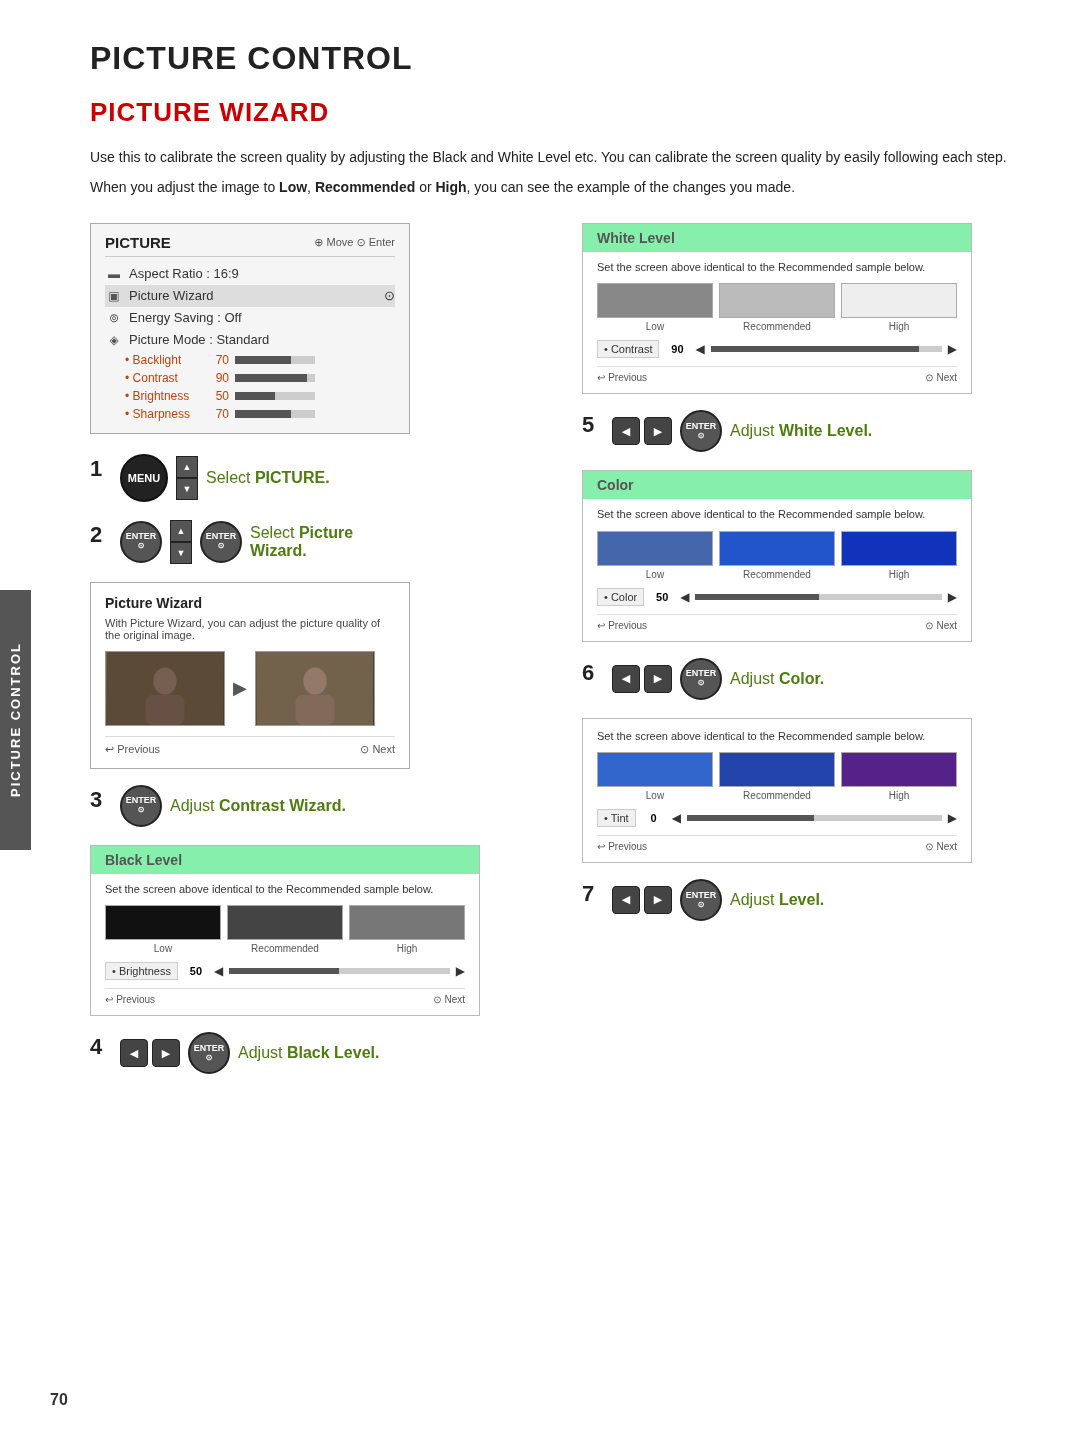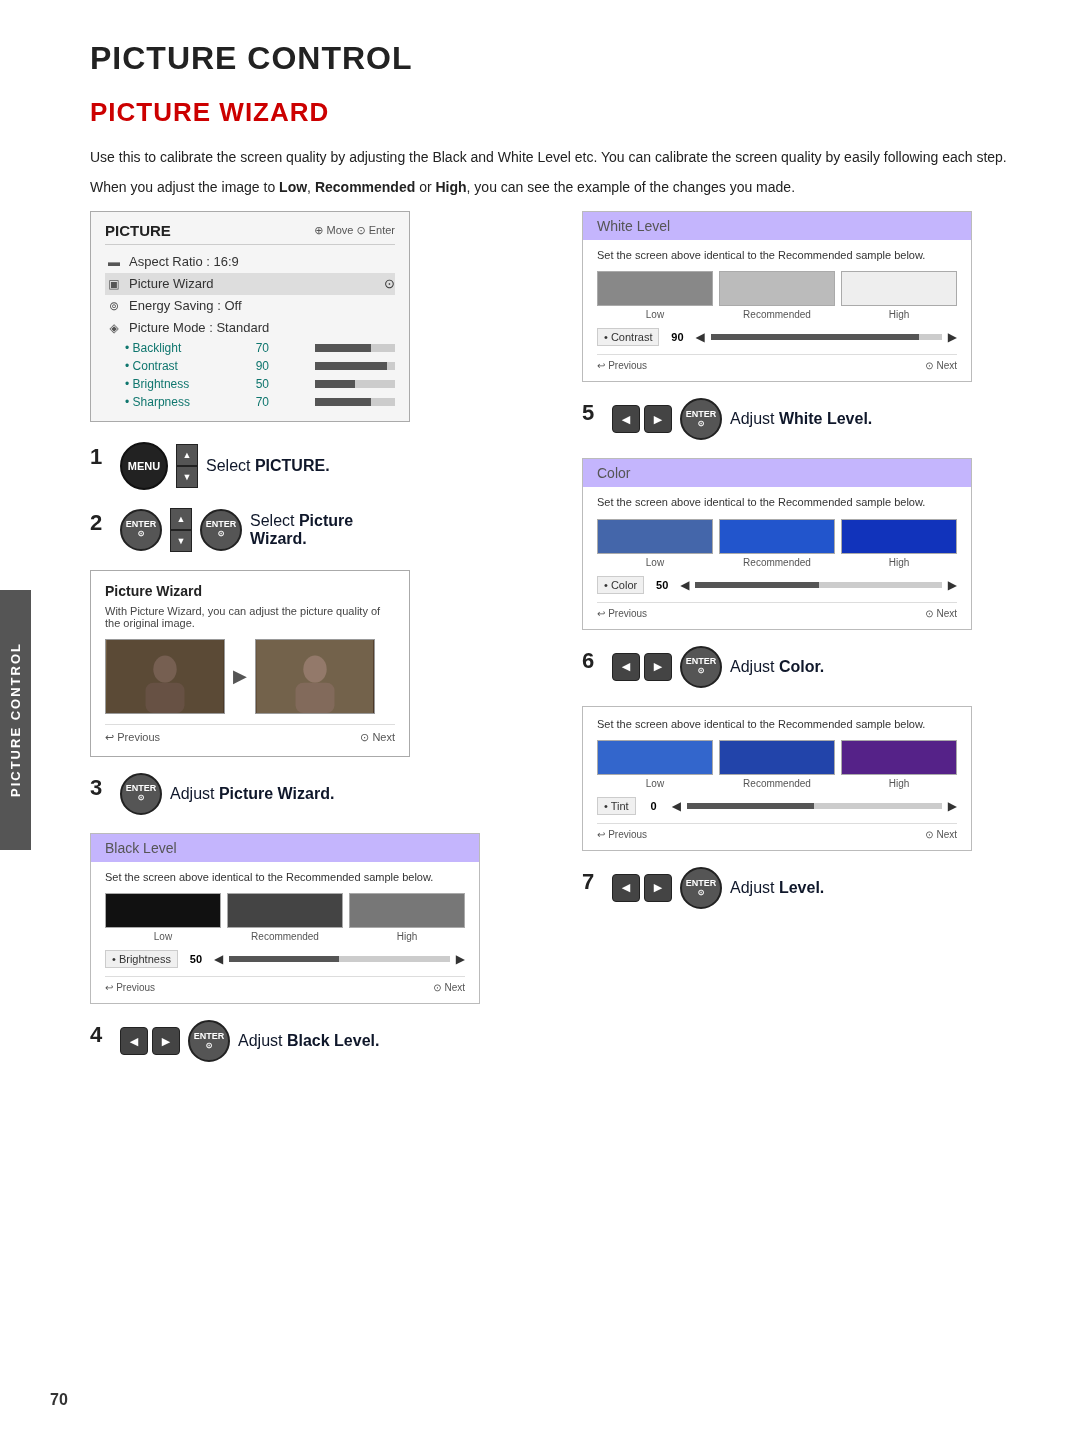--- a/index.html
+++ b/index.html
@@ -64,21 +64,21 @@
       max-width: 980px;
     }
 
     .intro-text strong {
       font-weight: bold;
     }
 
     .two-col {
       display: flex;
       gap: 44px;
-      margin-top: 12px;
+      margin-top: 24px;
     }
 
     .left-col {
       flex: 1;
       min-width: 0;
     }
 
     .right-col {
       flex: 1;
       min-width: 0;
@@ -139,22 +139,21 @@
       justify-content: center;
       font-size: 12px;
       color: #555;
     }
 
     .sub-row {
       display: flex;
       align-items: center;
       padding: 2px 0 2px 20px;
       font-size: 12px;
-      color: #0f766e;
-      justify-content: space-between;
+      color: #c2410c;
     }
 
     .sub-row .sub-label {
       width: 80px;
     }
 
     .sub-row .bar-val {
       width: 24px;
       text-align: right;
       margin-right: 6px;
@@ -194,21 +193,21 @@
 
     .step-content {
       display: flex;
       align-items: center;
       gap: 8px;
       flex-wrap: wrap;
     }
 
     .step-text {
       font-size: 16px;
-      color: #0f172a;
+      color: #4d7c0f;
     }
 
     .step-text strong {
       font-weight: bold;
     }
 
     .btn-enter {
       width: 42px;
       height: 42px;
       border-radius: 50%;
@@ -323,23 +322,23 @@
     .level-panel {
       border: 1.5px solid #bbb;
       background: #fff;
       padding: 10px 14px;
       margin-bottom: 16px;
       width: 390px;
     }
 
     .level-panel .lp-title {
       font-size: 14px;
-      font-weight: normal;
+      font-weight: bold;
       color: #555;
-      background: #c4b5fd;
+      background: #86efac;
       margin: -10px -14px 8px -14px;
       padding: 6px 14px;
     }
 
     .level-panel .lp-desc {
       font-size: 11px;
       color: #333;
       margin-bottom: 8px;
       line-height: 1.4;
     }
@@ -621,21 +620,21 @@
         </div>
       </div>
 
       <div class="step-block">
         <span class="step-num">3</span>
         <div class="step-content">
           <div class="btn-enter">
             <span>ENTER</span>
               <span style="font-size:8px">⊙</span>
           </div>
-          <span class="step-text">Adjust <strong>Picture Wizard.</strong></span>
+          <span class="step-text">Adjust <strong>Contrast Wizard.</strong></span>
         </div>
       </div>
 
       <div class="level-panel">
         <div class="lp-title">Black Level</div>
         <div class="lp-desc">Set the screen above identical to the Recommended sample below.</div>
         <div class="level-swatches">
           <div class="swatch-group">
             <div class="swatch-box swatch-black-low"></div>
             <span class="swatch-label">Low</span>

